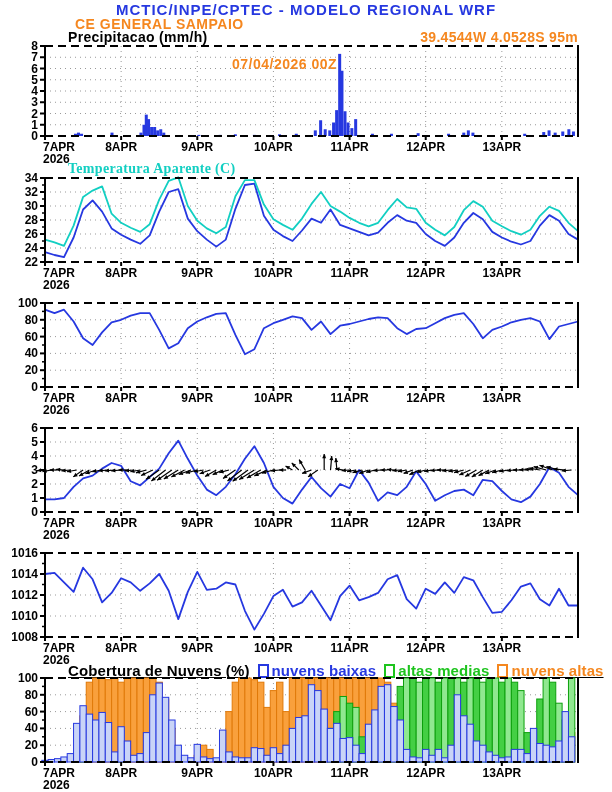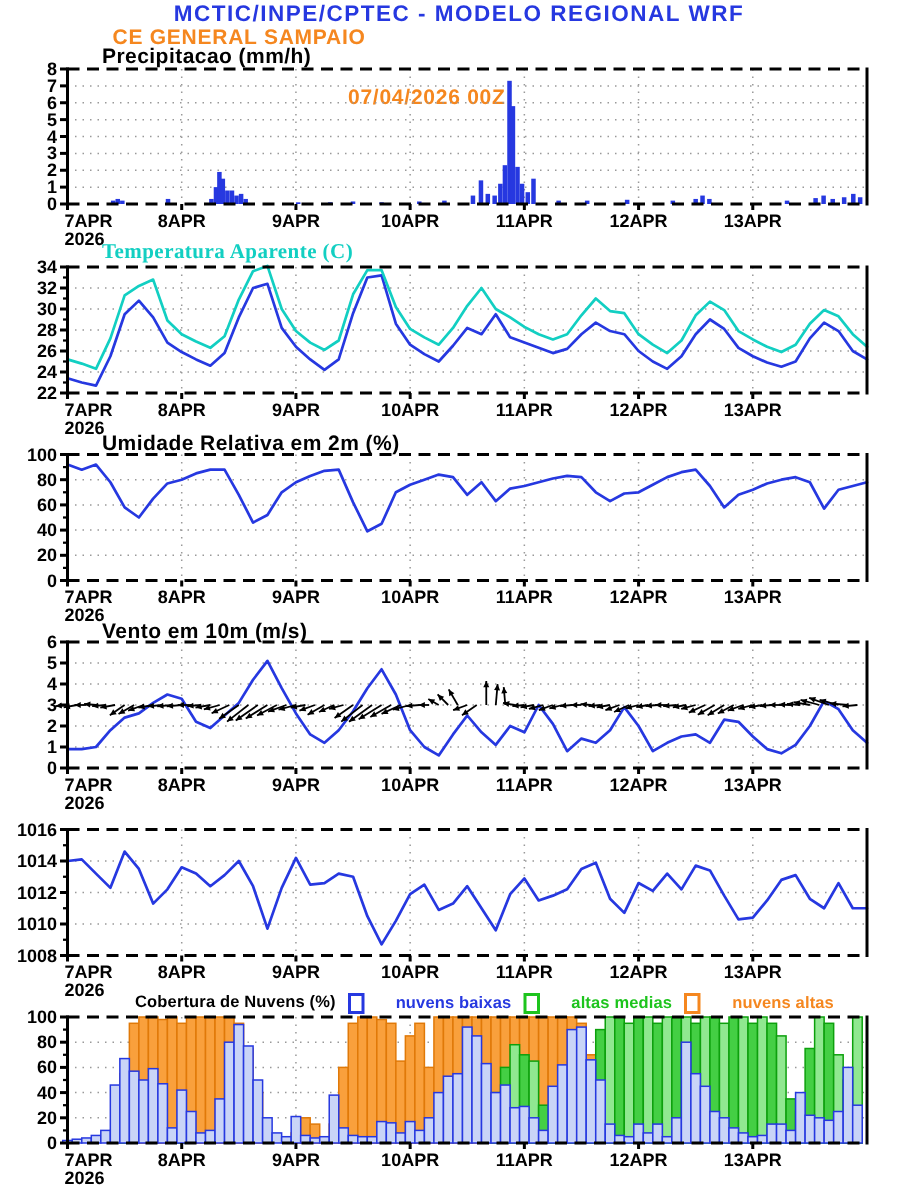--- a/index.html
+++ b/index.html
@@ -11,22 +11,22 @@
   .hdr1{position:absolute;top:1px;left:0;width:612px;text-align:center;
         font:bold 15px "Liberation Sans",sans-serif;letter-spacing:1px;color:var(--blue);white-space:nowrap;}
   .hdr2{position:absolute;top:16px;left:0;width:612px;height:14px;
         font:bold 14px "Liberation Sans",sans-serif;color:var(--orange);white-space:nowrap;}
   .station{position:absolute;left:35px;top:0;letter-spacing:0.5px;margin-left:40px;}
   .run{position:absolute;left:232px;top:0;letter-spacing:0.5px;margin-top:40px;}
   .trow{position:absolute;left:68px;right:34px;display:flex;justify-content:space-between;
         font:bold 14px "Liberation Sans",sans-serif;letter-spacing:0.3px;color:#000;white-space:nowrap;}
   .loc{color:var(--orange);}
   .cyanlab{color:var(--cyan);font-family:Liberation Serif, serif;}
-  .p6row{justify-content:center;gap:8px;font-size:11px;letter-spacing:0.1px;}
-  .lg{display:inline-flex;align-items:center;gap:21px;font-weight:bold;}
+  .p6row{justify-content:space-between;gap:8px;font-size:15px;letter-spacing:0.1px;text-decoration:underline;}
+  .lg{display:inline-flex;align-items:center;gap:3px;font-weight:bold;}
   .sq{width:7px;height:10px;border:2px solid;display:inline-block;background:#fff;}
   .sq-blue{border-color:var(--blue);}
   .sq-green{border-color:var(--green);}
   .sq-orange{border-color:var(--orange);}
   .lab-blue{color:var(--blue);}
   .lab-green{color:var(--green);}
   .lab-orange{color:var(--orange);}
   svg text{font:bold 12px "Liberation Sans",sans-serif;fill:#000;}
 </style>
 </head>
@@ -35,33 +35,28 @@
 <div class="page">
 
   <div class="hdr1">MCTIC/INPE/CPTEC - MODELO REGIONAL WRF</div>
   <div class="hdr2">
     <span class="station">CE GENERAL SAMPAIO</span>
     <span class="run">07/04/2026 00Z</span>
   </div>
 
   <div class="trow" style="top:29px">
     <span>Precipitacao (mm/h)</span>
+    <span class="loc">39.4544W 4.0528S 95m</span>
   </div>
 
   <div class="trow" style="top:161px">
     <span class="cyanlab">Temperatura Aparente (C)</span>
   </div>
 
-  <div class="trow" style="top:287px">
-    <span>Umidade Relativa em 2m (%)</span>
-  </div>
-
-  <div class="trow" style="top:412px">
-    <span>Vento em 10m (m/s)</span>
-  </div>
+
 
 
   <div class="trow p6row" style="top:662px">
     <span>Cobertura de Nuvens (%)</span>
     <span class="lg">
       <span class="sq sq-blue"></span>
       <span class="lab-blue">nuvens baixas</span>
     </span>
     <span class="lg">
       <span class="sq sq-green"></span>

